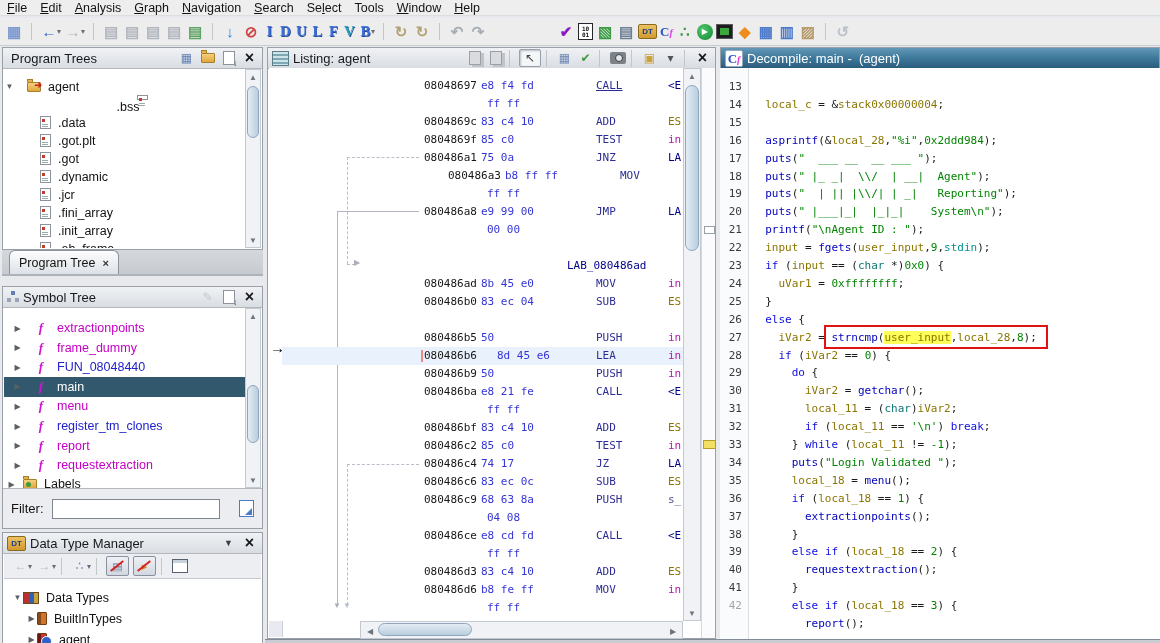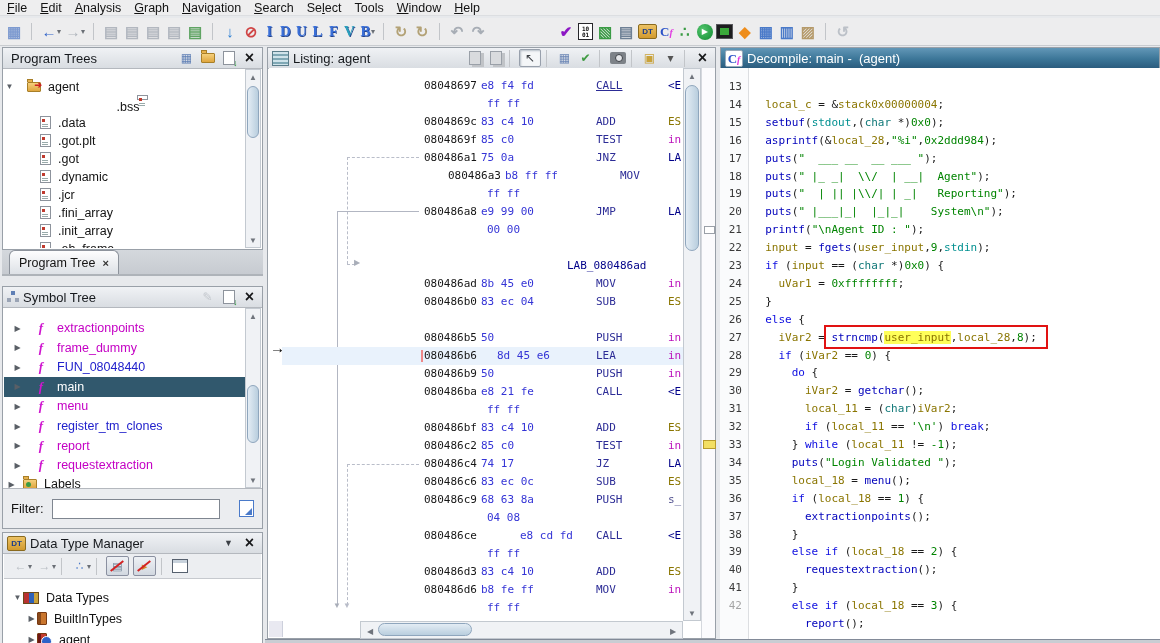--- a/index.html
+++ b/index.html
@@ -639,21 +639,21 @@
         <span class="lcol la" style="left: 155px;">080486c9</span>
         <span class="lcol lb" style="left: 212px;">68 63 8a</span>
         <span class="lcol lm" style="left: 327px;">PUSH</span>
         <span class="lcol ostr" style="left: 399px;">s_</span>
       </div>
       <div class="lrow" style="top: 441px;">
         <span class="lcol lb" style="left: 218px;">04 08</span>
       </div>
       <div class="lrow" style="top: 459px;">
         <span class="lcol la" style="left: 155px;">080486ce</span>
-        <span class="lcol lb" style="left: 212px; margin-left: 39px;">e8 cd fd</span>
+        <span class="lcol lb" style="left: 212px;">e8 cd fd</span>
         <span class="lcol lm" style="left: 327px;">CALL</span>
         <span class="lcol oflow" style="left: 399px;">&lt;E</span>
       </div>
       <div class="lrow" style="top: 477px;">
         <span class="lcol lb" style="left: 218px;">ff ff</span>
       </div>
       <div class="lrow" style="top: 495px;">
         <span class="lcol la" style="left: 155px;">080486d3</span>
         <span class="lcol lb" style="left: 212px;">83 c4 10</span>
         <span class="lcol lm" style="left: 327px;">ADD</span>
@@ -708,21 +708,20 @@
         <div class="dline" style="top: 10px;">
           <span class="dnum">13</span>
           <span class="dcode"></span>
         </div>
         <div class="dline" style="top: 27.9px;">
           <span class="dnum">14</span>
           <span class="dcode"><span class="tp">  </span><span class="tv">local_c</span><span class="tp"> = &amp;</span><span class="tv">stack0x00000004</span><span class="tp">;</span></span>
         </div>
         <div class="dline" style="top: 45.8px;">
           <span class="dnum">15</span>
-          <span class="dcode"><span class="tp">  </span><span class="tf">setbuf</span><span class="tp">(</span><span class="tg">stdout</span><span class="tp">,(</span><span class="tt">char</span><span class="tp"> *)</span><span class="tc">0x0</span><span class="tp">);</span></span>
         </div>
         <div class="dline" style="top: 63.7px;">
           <span class="dnum">16</span>
           <span class="dcode"><span class="tp">  </span><span class="tf">asprintf</span><span class="tp">(&amp;</span><span class="tv">local_28</span><span class="tp">,</span><span class="ts">"%i"</span><span class="tp">,</span><span class="tc">0x2ddd984</span><span class="tp">);</span></span>
         </div>
         <div class="dline" style="top: 81.6px;">
           <span class="dnum">17</span>
           <span class="dcode"><span class="tp">  </span><span class="tf">puts</span><span class="tp">(</span><span class="ts">"  ___ __  __ ___ "</span><span class="tp">);</span></span>
         </div>
         <div class="dline" style="top: 99.5px;">

